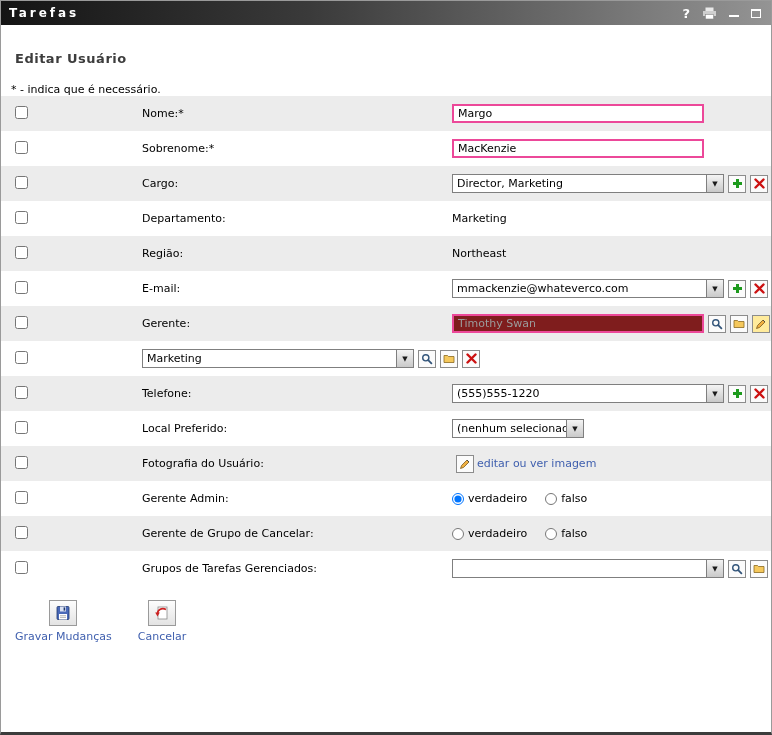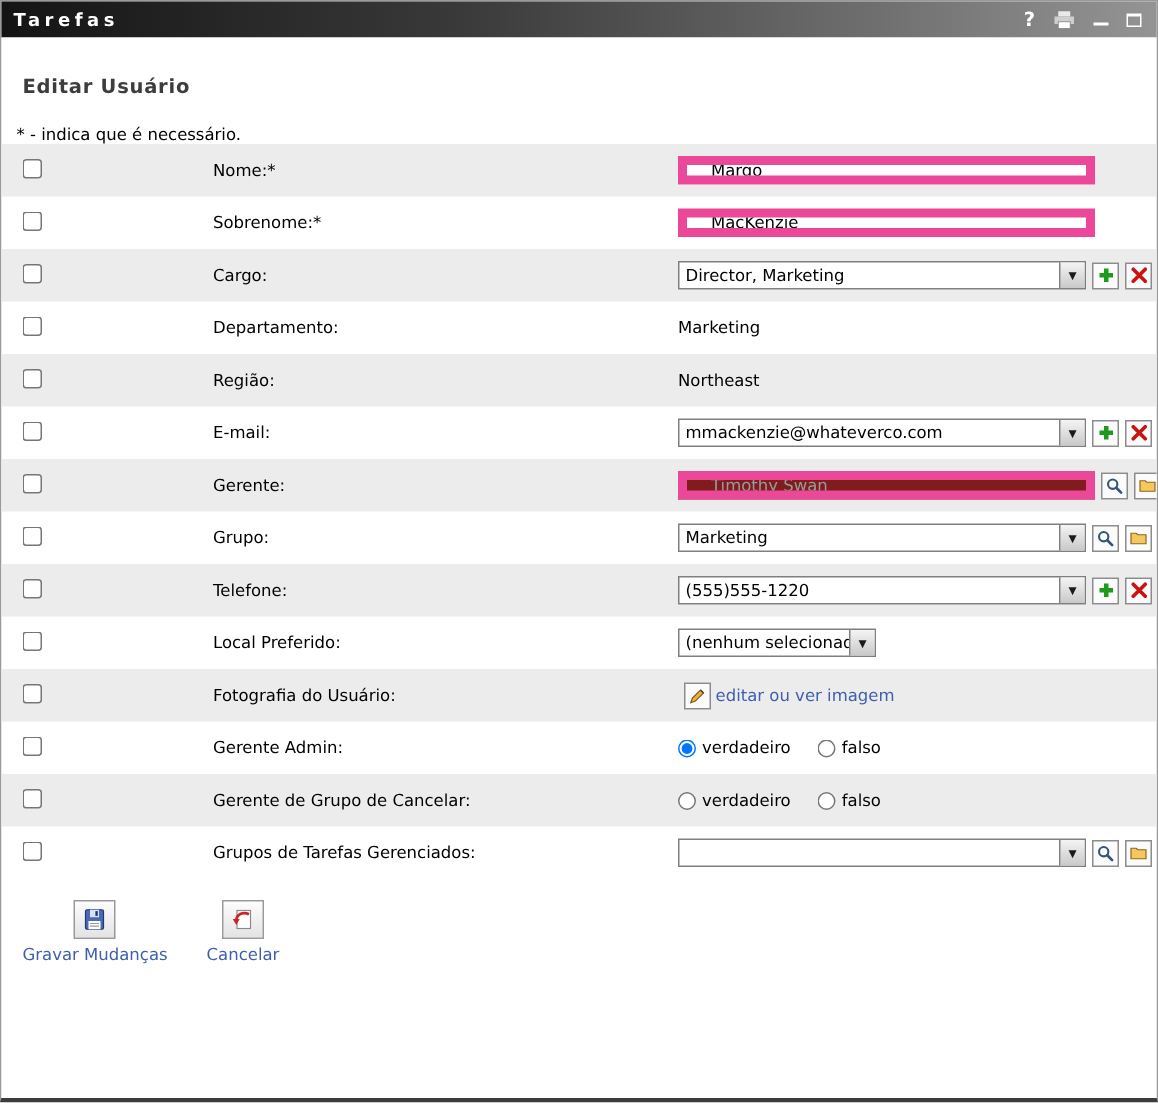--- a/index.html
+++ b/index.html
@@ -29,21 +29,21 @@
   .grid-row.alt { background: #ececec; }
   .c1 { width: 101px; padding-left: 14px; flex: 0 0 101px; }
   .thead .c1 { padding-left: 10px; }
   .c2 { width: 270px; flex: 0 0 270px; }
   .c3 { flex: 1; padding-right: 14px; display: flex; align-items: center; }
 
   input[type="checkbox"] { width: 13px; height: 13px; margin: 0; }
   input[type="radio"] { width: 12px; height: 12px; margin: 0 4px 0 0; }
   .radio { display: inline-flex; align-items: center; margin-right: 18px; cursor: pointer; }
 
-  .text-input { width: 278px; height: 19px; border: 6px solid #ec4899; padding: 1px 16px; font-family: "DejaVu Sans", sans-serif; font-size: 11px; background: #fff; }
+  .text-input { width: 252px; height: 19px; border: 2px solid #ec4899; padding: 1px 4px; font-family: "DejaVu Sans", sans-serif; font-size: 11px; background: #fff; }
   .text-input.disabled { background: #7f1d1d; color: #9b9b9b; }
 
   .combo { display: inline-flex; width: 272px; height: 19px; border: 1px solid #7f7f7f; background: #fff; align-items: stretch; cursor: default; }
   .combo.sm { width: 132px; }
   .combo-text { flex: 1; padding: 2px 4px; white-space: nowrap; overflow: hidden; }
   .combo-arrow { width: 17px; flex: 0 0 17px; border-left: 1px solid #7f7f7f; background: linear-gradient(#f4f4f4, #c9c9c9); display: flex; align-items: center; justify-content: center; font-size: 7px; color: #1a1a1a; cursor: pointer; }
 
   .mini-btn { width: 18px; height: 18px; margin-left: 4px; border: 1px solid #8c8c8c; background: #fbfbfb; display: inline-flex; align-items: center; justify-content: center; padding: 0; cursor: pointer; }
   .mini-btn.edit-hl { background: #ffeb9c; }
 
@@ -189,21 +189,20 @@
             <svg width="12" height="12" viewBox="0 0 12 12">
               <path d="M1.5 10.5 L2.6 7.4 L8 2 L10 4 L4.6 9.4 Z" fill="#f0b040" stroke="#7a5a20" stroke-width="0.8"></path>
               <path d="M8 2 L10 4" stroke="#444" stroke-width="0.9"></path>
             </svg>
           </button>
       </span>
     </div>
 
     <div class="grid-row">
       <span class="c1"><input type="checkbox" style=""></span>
-      <span class="c2">Grupo:</span>
       <span class="c3">
         <span class="combo">
           <span class="combo-text">Marketing</span>
           <span class="combo-arrow">▼</span>
         </span>
         <button class="mini-btn">
             <svg width="12" height="12" viewBox="0 0 12 12">
               <circle cx="4.8" cy="4.8" r="3.1" fill="none" stroke="#33557a" stroke-width="1.4"></circle>
               <path d="M7.2 7.2 L10.4 10.4" stroke="#33557a" stroke-width="1.8" stroke-linecap="round"></path>
             </svg>

